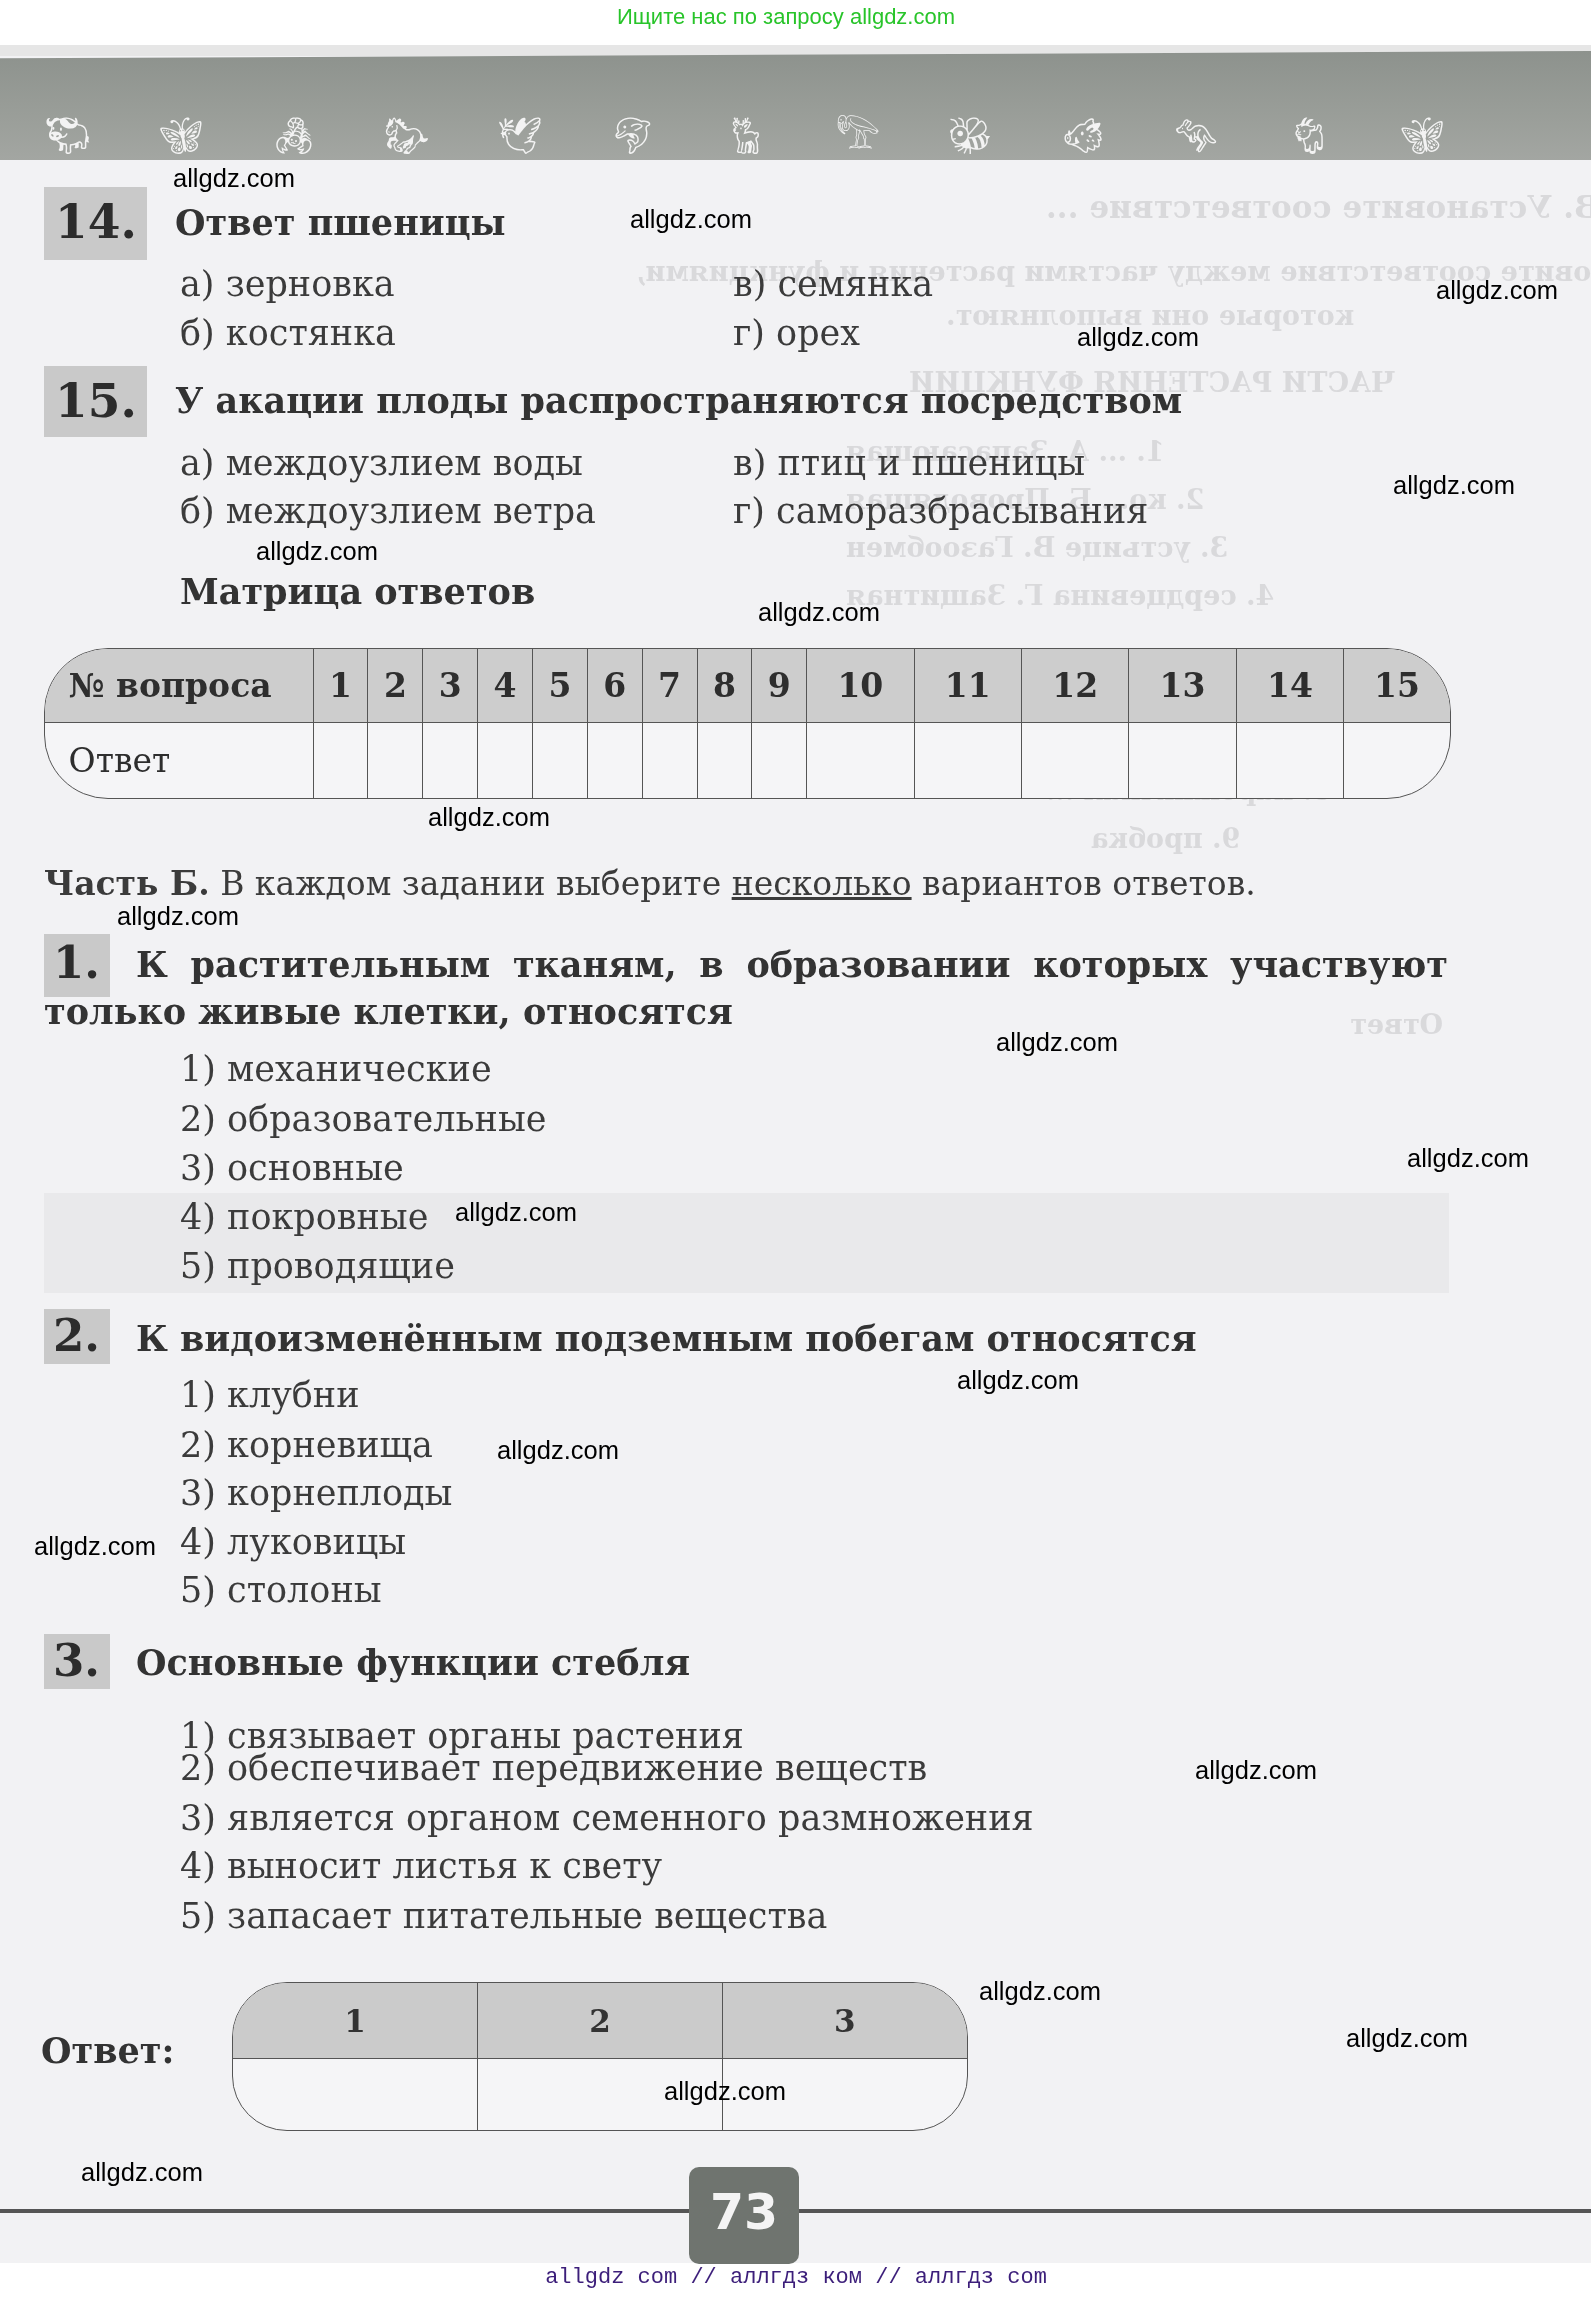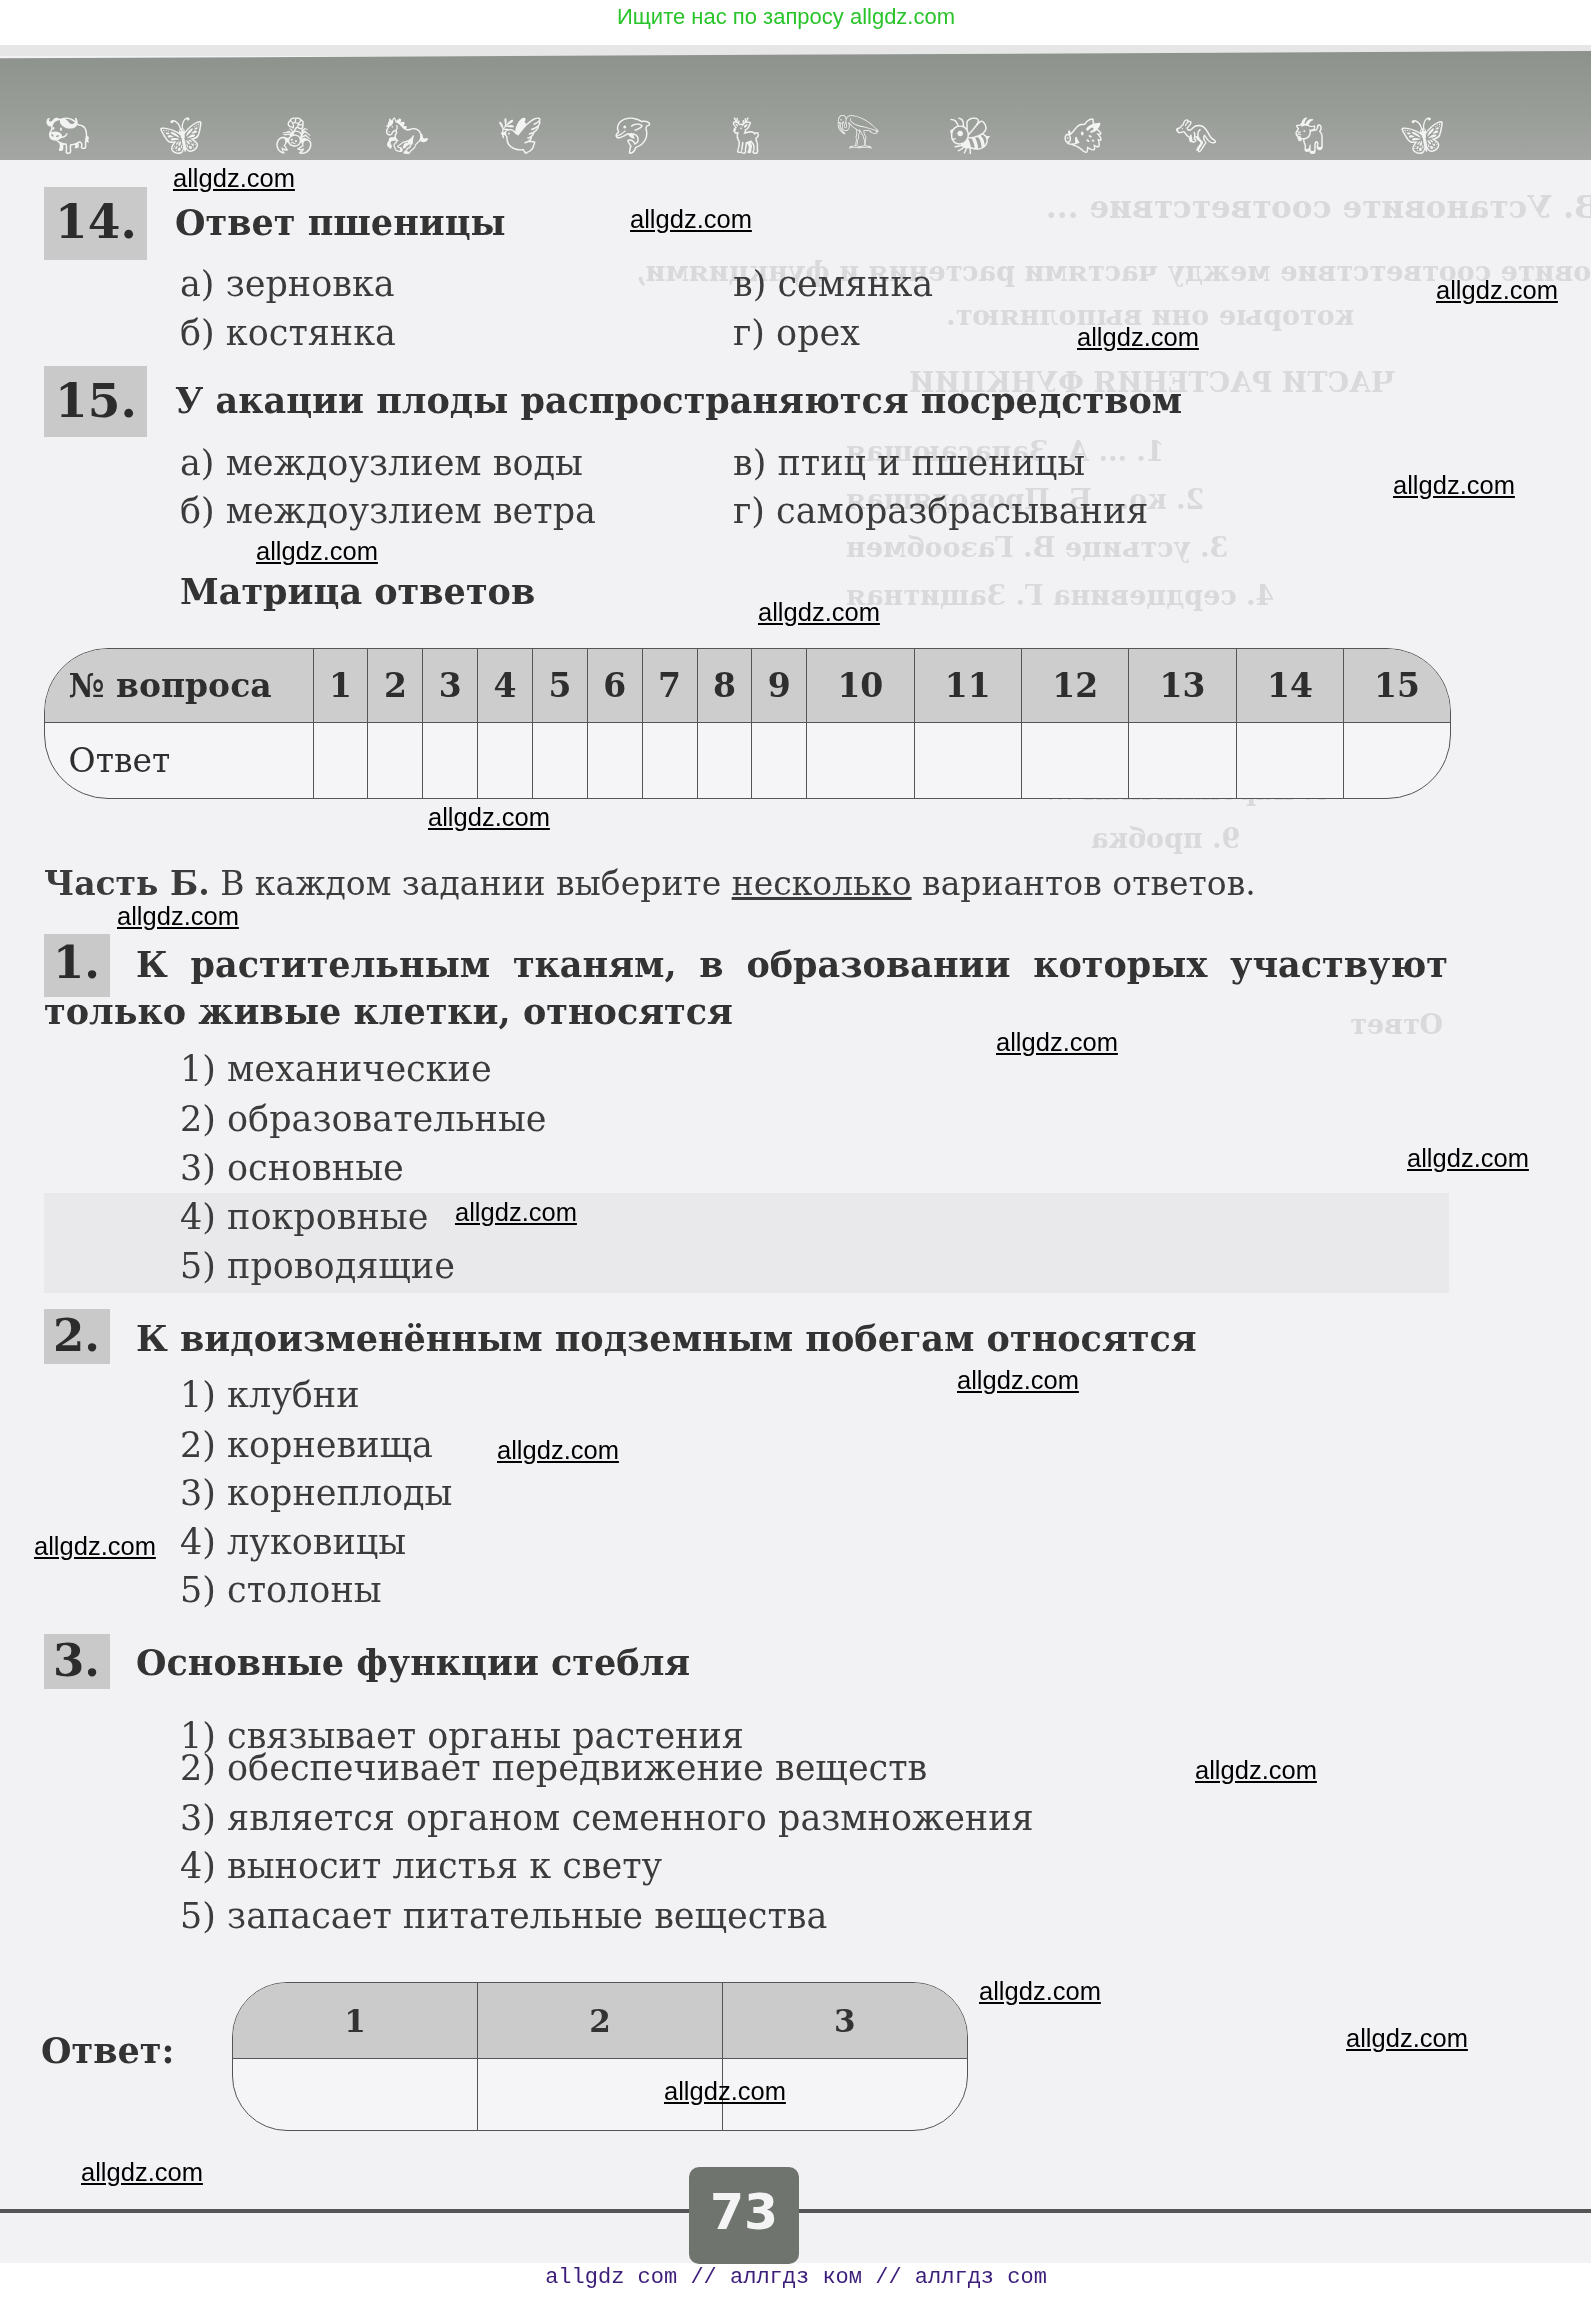--- a/index.html
+++ b/index.html
@@ -78,21 +78,21 @@
   }
   .ans td {
     border-left: 1.8px solid #555; text-align: center; font-weight: bold;
     font-size: 31px; color: #333; width: 33.3%;
   }
   .ans td:first-child { border-left: none; }
   .ans tr.hdr td { background: #cbcbcb; border-bottom: 1.8px solid #555; height: 73px; }
   .underline { text-decoration: underline; }
   .wm {
     position: absolute; font-family: "Liberation Sans", sans-serif;
-    font-size: 25.5px; color: #000; white-space: nowrap; text-decoration: underline;
+    font-size: 25.5px; color: #000; white-space: nowrap;
   }
   .footline {
     position: absolute; left: 0; top: 2209px; width: 1592px; height: 3.6px; background: #555;
   }
   .pagenum {
     position: absolute; left: 689px; top: 2167px; width: 110px; height: 97px;
     background: #6f746f; color: #f4f4f4; font-family: "DejaVu Sans", sans-serif;
     font-weight: bold; font-size: 49px; text-align: center; line-height: 91px; border-radius: 10px;
   }
   .footer {

